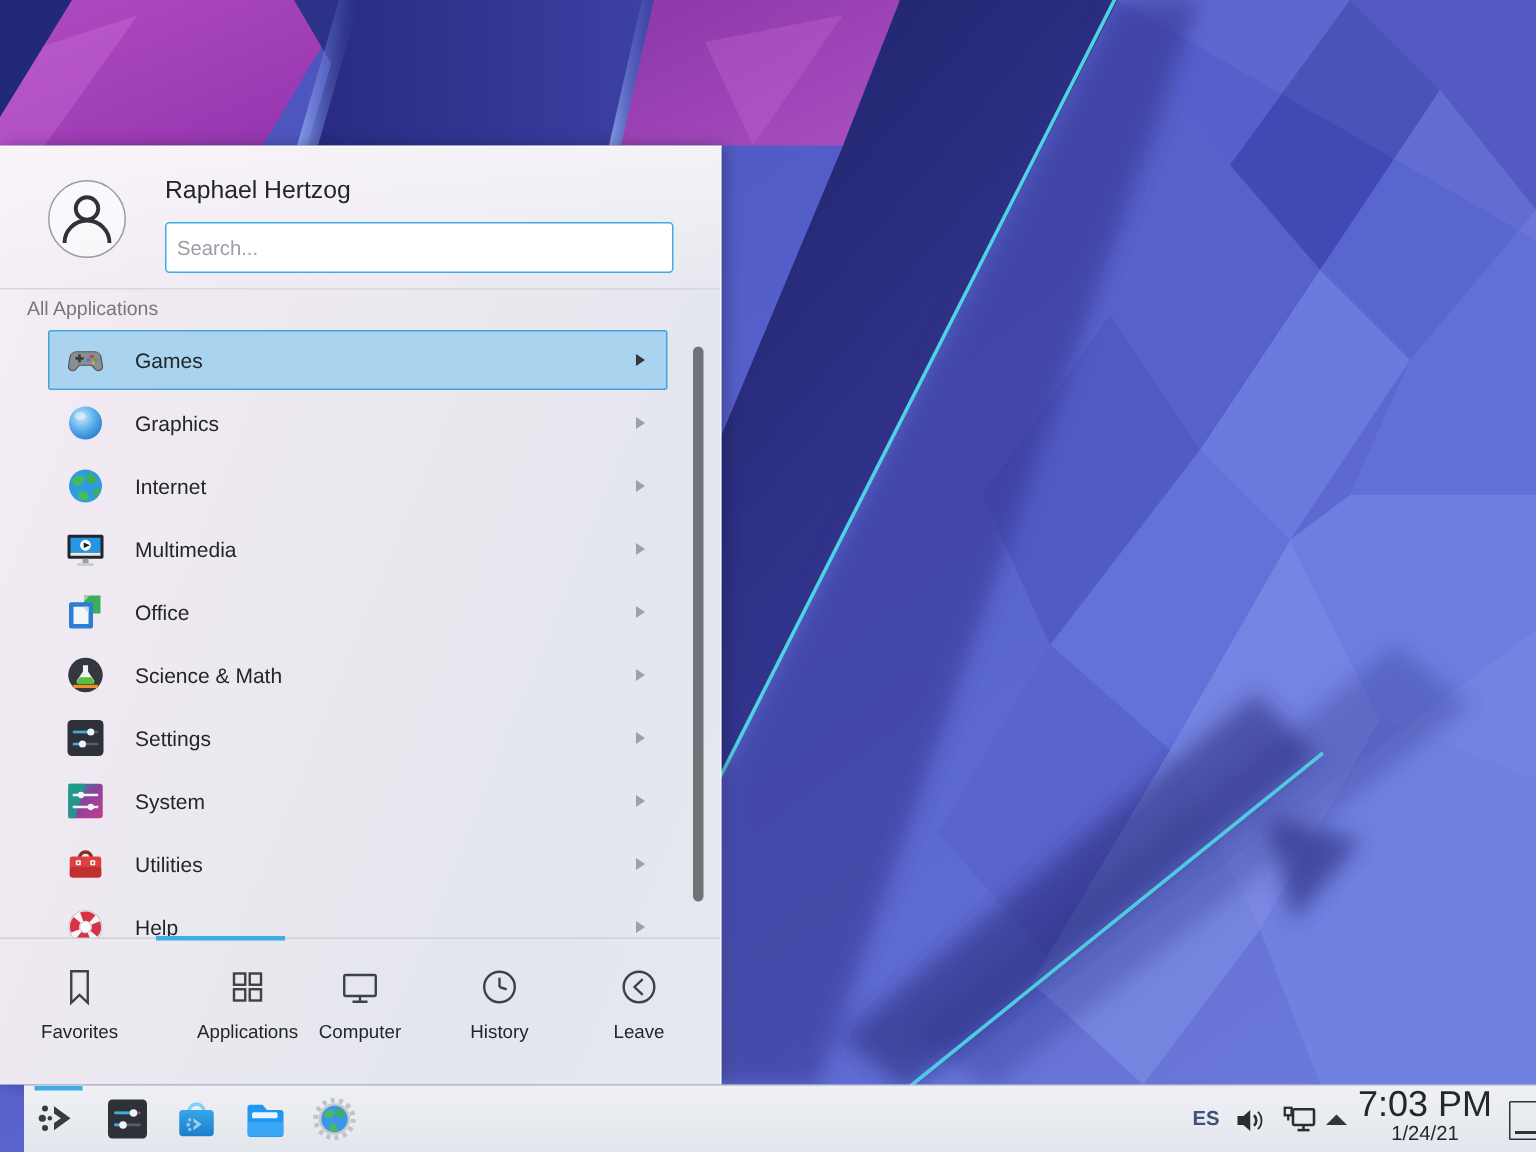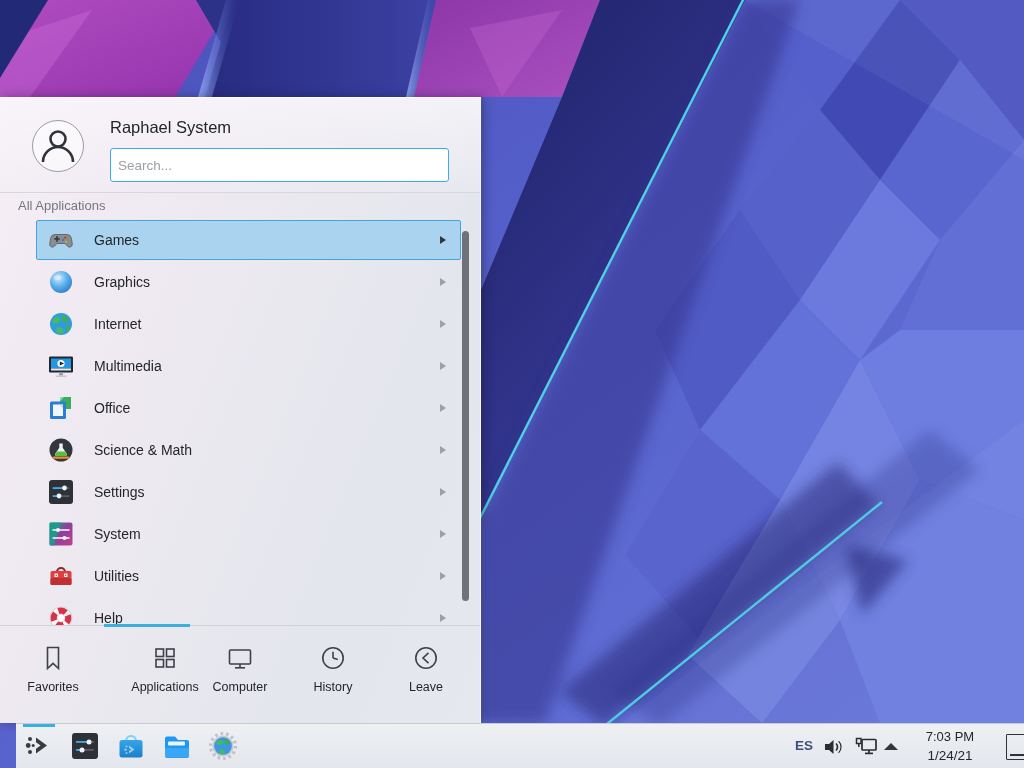--- a/index.html
+++ b/index.html
@@ -21,21 +21,21 @@
     border-bottom:1px solid #d9d6dc;}
   .avatar{position:absolute;left:32px;top:22px;width:52px;height:52px;border-radius:50%;
     border:1px solid #989da3;background:rgba(255,255,255,.5);}
   .user-name{position:absolute;left:110px;top:20px;font-size:16.5px;color:#232629;}
   .search-box{position:absolute;left:110px;top:50px;width:339px;height:26px;
     border:1px solid #3daee2;border-radius:3px;background:#ffffff;
     font-family:"Liberation Sans",sans-serif;font-size:13.5px;color:#232629;padding:16px 7px;outline:none;}
   .search-box::placeholder{color:#9aa0a6;}
   .section-label{position:absolute;left:18px;top:100px;font-size:13px;color:#74787d;}
 
-  .menu-viewport{position:absolute;left:16px;top:121px;width:460px;height:407px;overflow:hidden;}
+  .menu-viewport{position:absolute;left:0;top:121px;width:460px;height:407px;overflow:hidden;padding-left:12px;}
   .menu-row{position:relative;height:42px;}
   .menu-row .hl{display:none;}
   .menu-row.active .hl{display:block;position:absolute;left:20px;right:15px;top:1px;bottom:1px;
     background:#a9d3ee;border:1px solid #45a3dc;border-radius:2px;}
   .menu-row .ic{position:absolute;left:32px;top:8px;width:26px;height:26px;}
   .menu-row .lbl{position:absolute;left:78px;top:0;line-height:42px;font-size:14px;color:#232629;}
   .menu-row .sub-arrow{position:absolute;right:30px;top:16.5px;width:0;height:0;
     border-left:6px solid #9ca1a6;border-top:4.5px solid transparent;border-bottom:4.5px solid transparent;}
   .menu-row.active .sub-arrow{border-left-color:#33373b;}
   .menu-scrollbar{position:absolute;right:11px;top:133px;width:7px;height:370px;
@@ -55,21 +55,21 @@
   .ti0{left:7px}.ti1{left:53px}.ti2{left:99px}.ti3{left:145px}.ti4{left:191px}
   .launcher-indicator{position:absolute;left:7px;top:0;width:32px;height:3px;background:#3daee2;}
 
   .tray-kbd{position:absolute;left:779px;top:14px;font-size:13.5px;font-weight:bold;color:#41507a;}
   .tray-ic{position:absolute;top:12px;}
   .tr-vol{left:806px;}
   .tr-net{left:838px;}
   .tr-caret{left:868px;top:19px;width:0;height:0;border-left:7px solid transparent;
     border-right:7px solid transparent;border-bottom:7px solid #32363b;position:absolute;}
   .clock{position:absolute;left:886px;top:2px;width:96px;text-align:center;color:#24282c;}
-  .clock .time{font-size:13px;line-height:22px;}
+  .clock .time{font-size:24px;line-height:22px;}
   .clock .date{font-size:13.5px;line-height:16px;}
   .show-desktop{position:absolute;left:990px;top:10px;width:25px;height:26px;
     border:1.8px solid #2f3338;border-radius:1px;}
   .show-desktop i{position:absolute;left:3px;right:3px;bottom:3px;height:1.8px;background:#2f3338;}
 </style>
 </head>
 <body>
 
 <div class="screen">
 
@@ -147,21 +147,21 @@
 
   <div class="popup">
 
     <div class="popup-header">
       <div class="avatar">
         <svg width="50" height="50" viewBox="0 0 50 50">
           <circle cx="25" cy="18" r="7.5" fill="none" stroke="#2f3337" stroke-width="2.6"></circle>
           <path d="M10 41 a15 15 0 0 1 30 0" fill="none" stroke="#2f3337" stroke-width="2.6"></path>
         </svg>
       </div>
-      <div class="user-name">Raphael System</div>
+      <div class="user-name">Raphael Hertzog</div>
       <input class="search-box" type="text" placeholder="Search..." style="">
     </div>
 
     <div class="section-label">All Applications</div>
 
     <div class="menu-viewport">
 
       <div class="menu-row active">
         <span class="hl"></span>
         <svg class="ic" viewBox="0 0 26 26">

